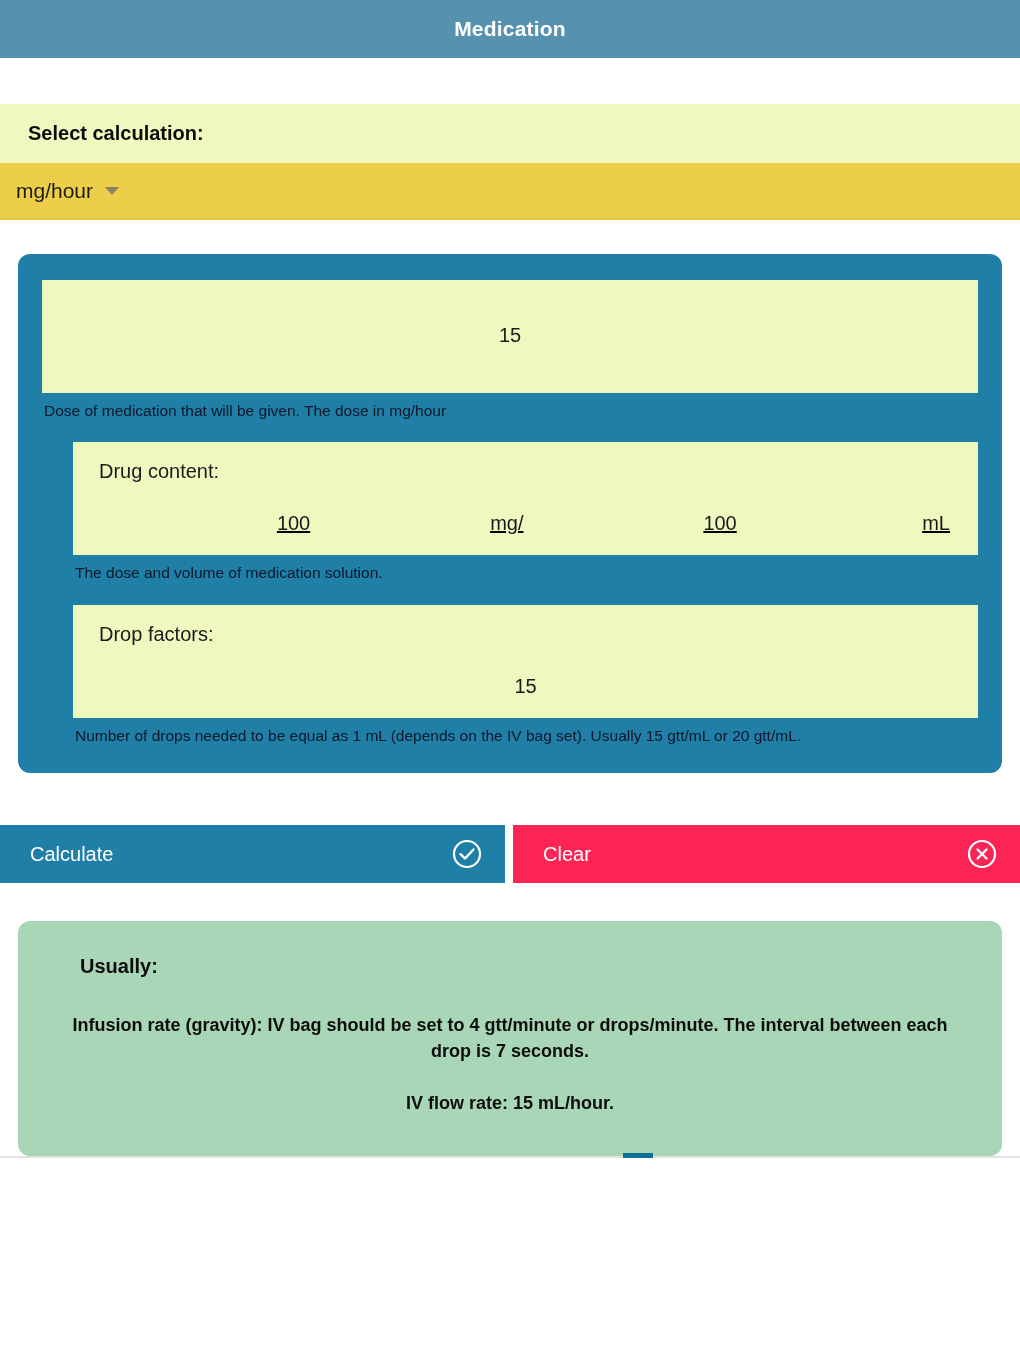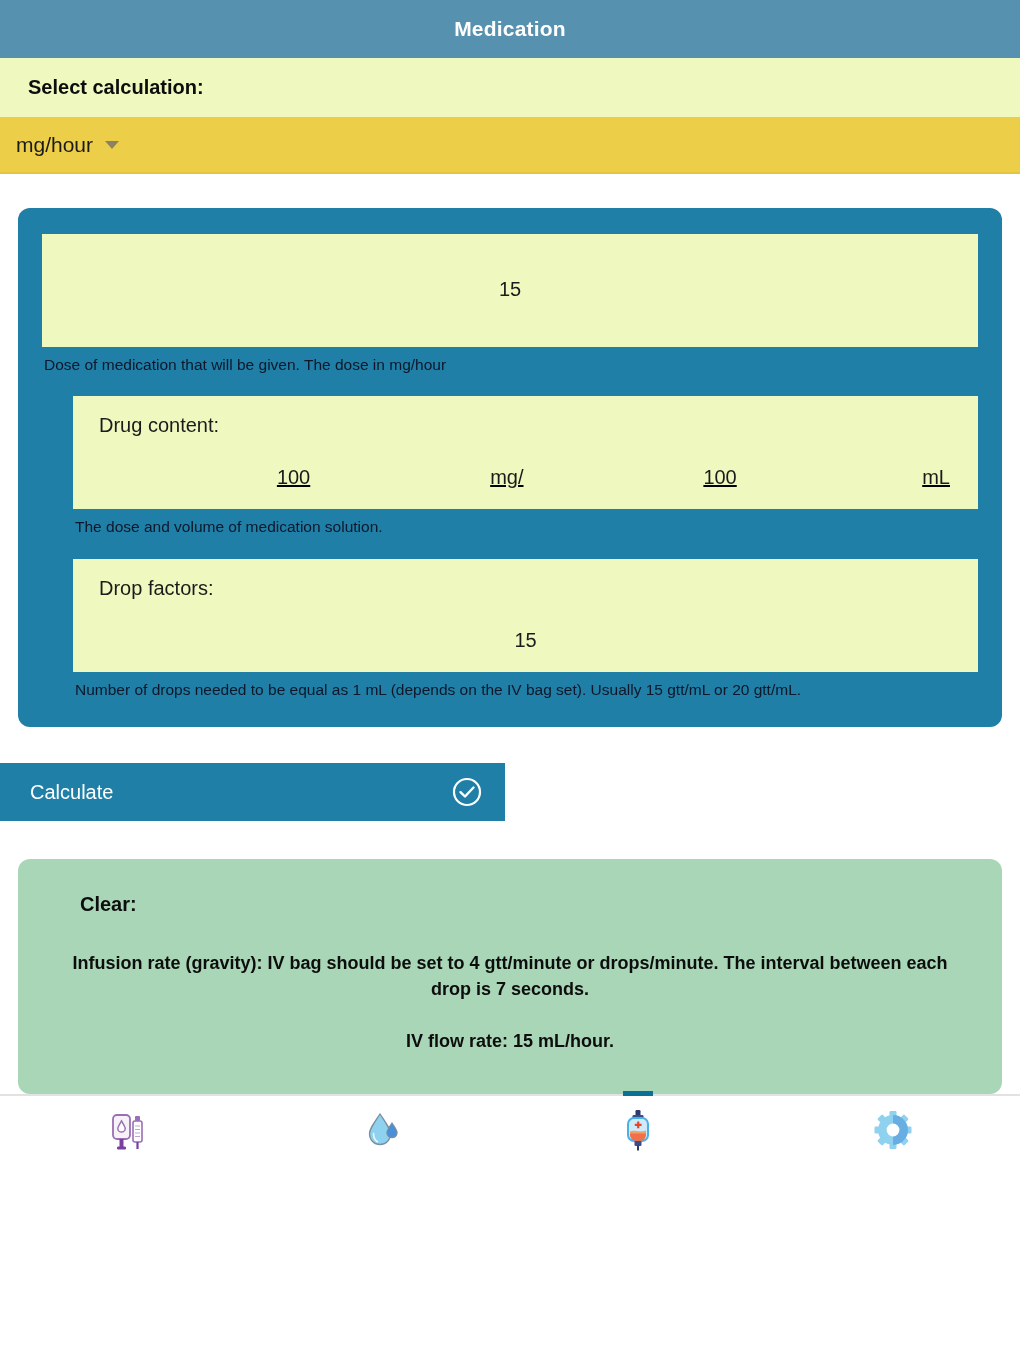--- a/index.html
+++ b/index.html
@@ -34,20 +34,21 @@
   }
 
   
   .select-band {
     height: 59px;
     background: #eef8bf;
     display: flex;
     align-items: center;
     padding-left: 28px;
     flex: 0 0 auto;
+    margin-top: 46px;
   }
   .select-band-label {
     font-size: 20px;
     font-weight: bold;
     color: #0d0d0d;
   }
 
   
   .dropdown-band {
     height: 57px;
@@ -119,21 +120,21 @@
     flex: 1 1 0;
     text-align: right;
     font-size: 20px;
     color: #1b1b1b;
     padding-right: 2px;
   }
 
   
   .actions {
     display: flex;
-    margin-top: 36px;
+    margin-top: 52px;
     padding: 0;
     flex: 0 0 auto;
     height: 58px;
   }
   .btn {
     height: 58px;
     display: flex;
     align-items: center;
     justify-content: space-between;
     padding: 0 22px 0 30px;
@@ -265,24 +266,33 @@
     <button class="btn btn-calculate">
       <span class="btn-label">Calculate</span>
       <span>
         <svg class="btn-icon" viewBox="0 0 32 32" fill="none">
           <circle cx="16" cy="16" r="13" stroke="#ffffff" stroke-width="2.2"></circle>
           <path d="M9.5 16.2 L14 20.5 L22.5 11.5" stroke="#ffffff" stroke-width="2.4" stroke-linecap="round" stroke-linejoin="round"></path>
         </svg>
       </span>
     </button>
     <div class="btn-gap"></div>
+    <button class="btn btn-clear">
+      <span class="btn-label">Clear</span>
+      <span>
+        <svg class="btn-icon" viewBox="0 0 32 32" fill="none">
+          <circle cx="16" cy="16" r="13" stroke="#ffffff" stroke-width="2.2"></circle>
+          <path d="M11.5 11.5 L20.5 20.5 M20.5 11.5 L11.5 20.5" stroke="#ffffff" stroke-width="2.4" stroke-linecap="round"></path>
+        </svg>
+      </span>
+    </button>
   </div>
 
   <div class="result-card">
-    <div class="result-title">Clear:</div>
+    <div class="result-title">Usually:</div>
     <div class="result-line">Infusion rate (gravity): IV bag should be set to 4 gtt/minute or drops/minute. The interval between each drop is 7 seconds.</div>
     <div class="result-line second">IV flow rate: 15 mL/hour.</div>
   </div>
 
   <div class="spacer"></div>
 
   <div class="bottom-nav">
 
     <div class="nav-item">
       <span>

